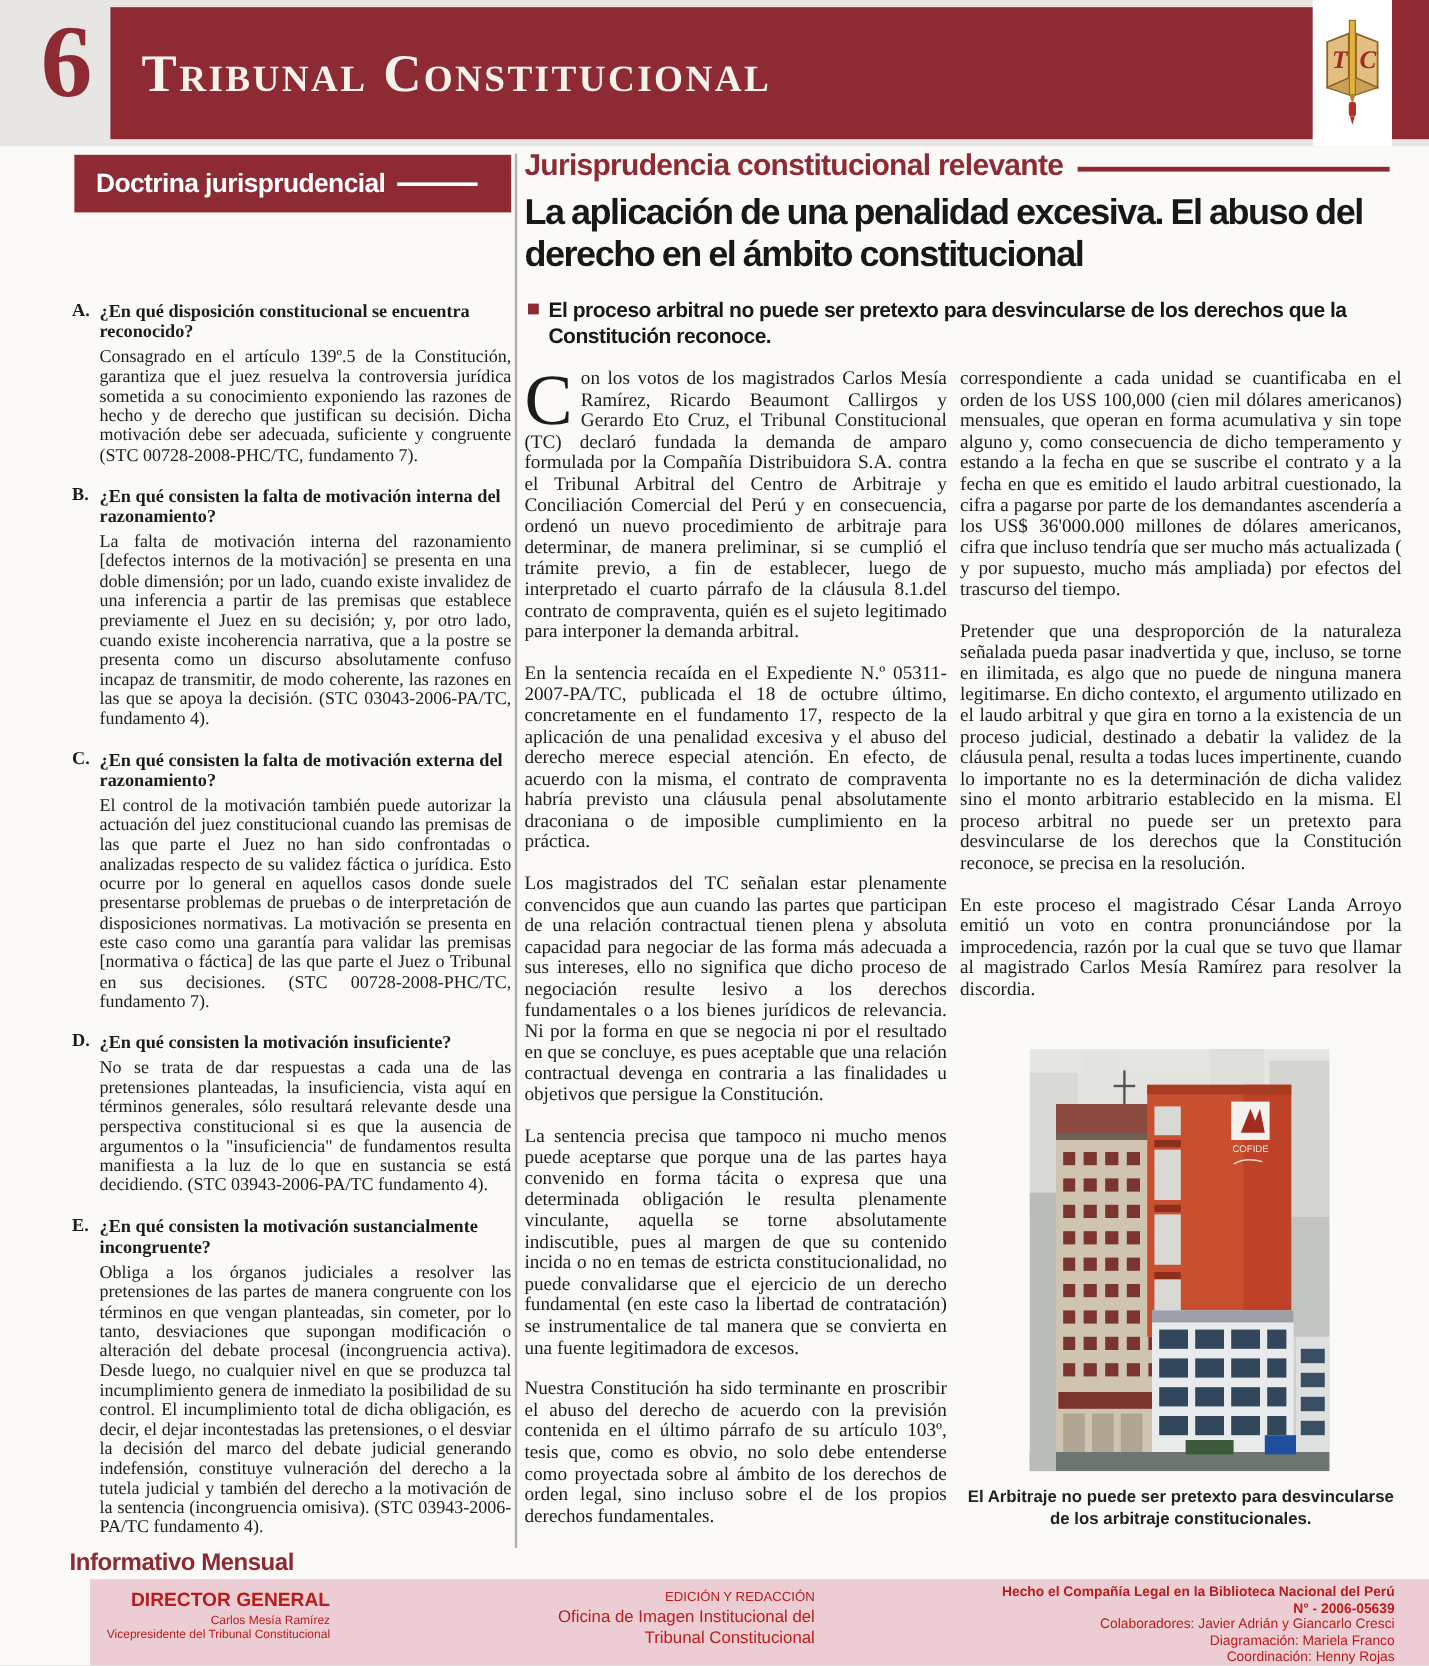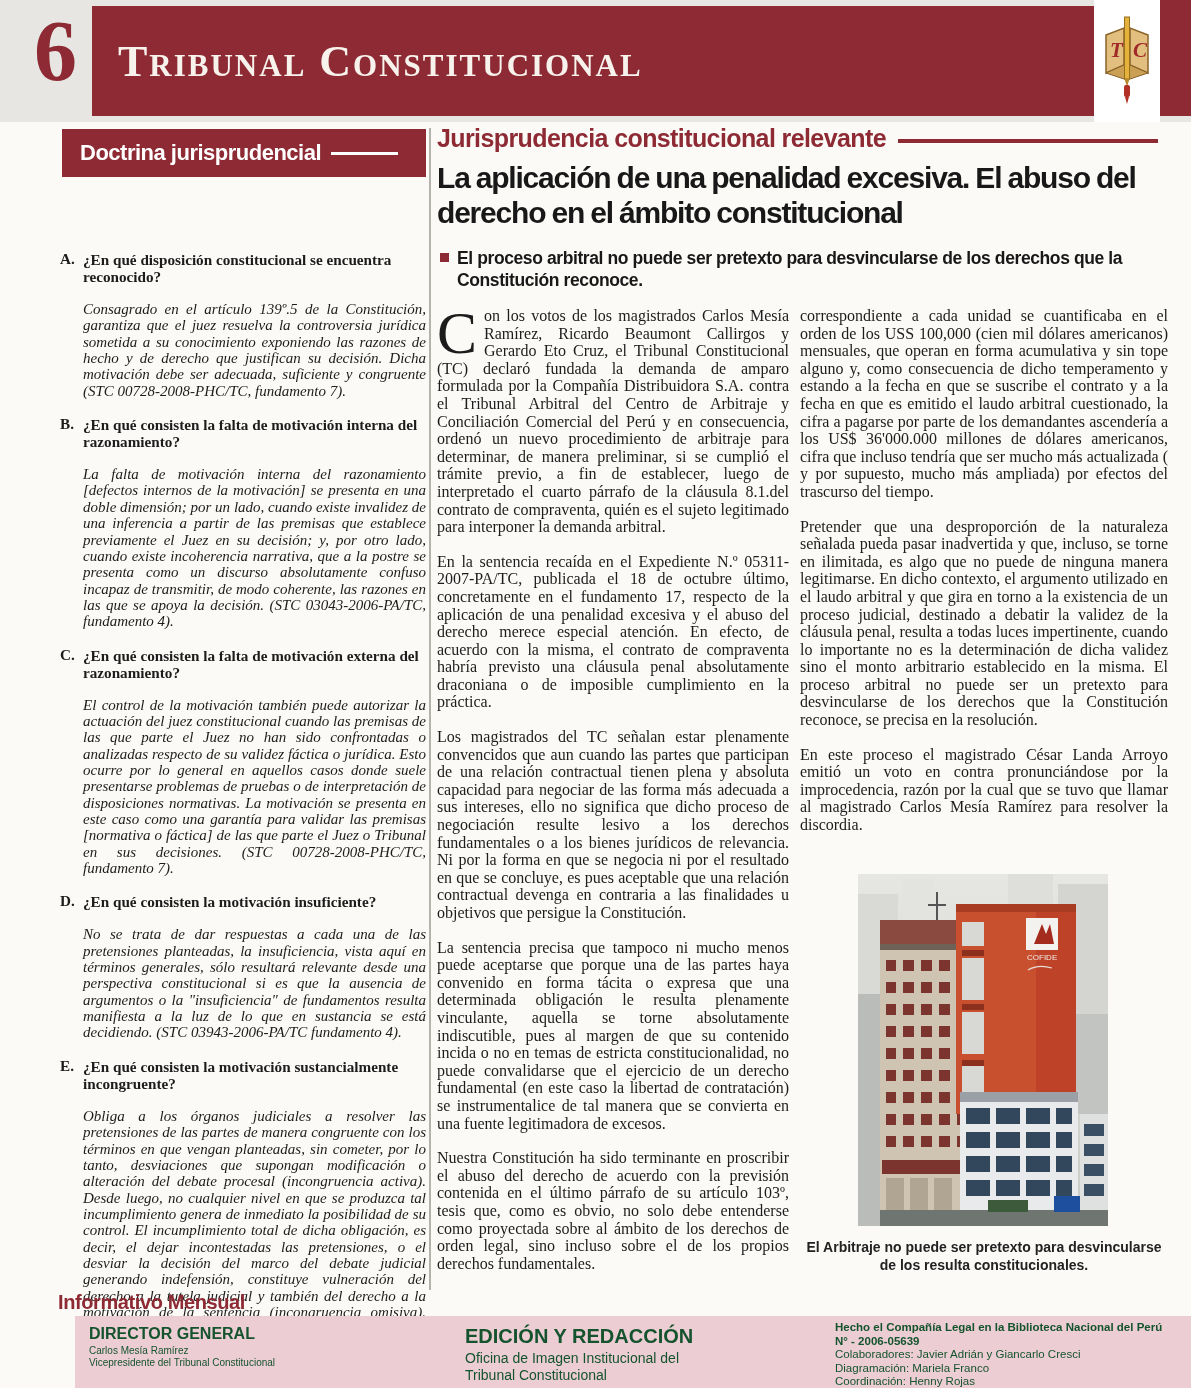--- a/index.html
+++ b/index.html
@@ -25,21 +25,21 @@
                        color:#ffffff;letter-spacing:-0.5px;white-space:nowrap;}
   .doctrina-box .rule{flex:1;height:3px;background:#ffffff;margin-left:10px;}
   .left-article-title{position:absolute;left:80px;top:194px;width:330px;
                       font-family:"Liberation Sans",sans-serif;font-weight:bold;font-size:21px;
                       line-height:1.12;letter-spacing:-0.4px;color:#141414;}
   .qa-list{position:absolute;left:60px;top:251px;width:366px;}
   .qa-item{display:flex;margin-bottom:17px;}
   .qa-letter{flex:0 0 23px;font-weight:bold;font-size:15.2px;line-height:1.1;}
   .qa-body{flex:1;}
   .qa-question{font-weight:bold;font-size:15.2px;line-height:1.12;}
-  .qa-answer{font-size:15px;line-height:1.09;text-align:justify;margin-top:16px;font-style:italic;}
+  .qa-answer{font-size:15px;line-height:1.09;text-align:justify;margin-top:5px;}
   .col-divider{position:absolute;left:429px;top:128px;width:2px;height:1162px;background:#b5b2ac;}
 
   
   .kicker-row{position:absolute;left:437px;top:124px;width:721px;display:flex;align-items:center;}
   .kicker{font-family:"Liberation Sans",sans-serif;font-weight:bold;font-size:25px;
           letter-spacing:-0.6px;color:#8d2a33;white-space:nowrap;}
   .kicker-rule{flex:1;height:4px;background:#8d2a33;margin-left:12px;margin-top:4px;}
   .main-title{position:absolute;left:437px;top:160px;width:725px;
               font-family:"Liberation Sans",sans-serif;font-weight:bold;color:#181818;
               font-size:30px;line-height:1.17;letter-spacing:-1.2px;word-spacing:-1px;}
@@ -58,26 +58,26 @@
   .photo-frame{position:absolute;left:858px;top:874px;width:250px;height:352px;border-radius:15px;}
   .photo-frame svg{display:block;width:100%;height:100%;}
   .photo-caption{position:absolute;left:800px;top:1238px;width:368px;text-align:center;
                  font-family:"Liberation Sans",sans-serif;font-weight:bold;font-size:14px;
                  line-height:1.3;color:#222;}
 
   
   .footer-label{position:absolute;left:58px;top:1291px;font-family:"Liberation Sans",sans-serif;
                 font-weight:bold;font-size:20px;letter-spacing:-0.4px;color:#8d2a33;}
   .footer-band{position:absolute;left:75px;top:1316px;width:1116px;height:72px;background:#eccdd3;}
-  .fcol{position:absolute;top:9px;font-family:"Liberation Sans",sans-serif;color:#14532d;}
+  .fcol{position:absolute;top:9px;font-family:"Liberation Sans",sans-serif;color:#b91c1c;text-align:right;}
   .fcol-1{left:14px;}
   .fcol-1 .f-title{font-weight:bold;font-size:16px;margin-bottom:2px;}
   .fcol-1 .f-line{font-size:10px;line-height:1.2;}
   .fcol-2{left:390px;}
-  .fcol-2 .f-title{font-weight:bold;font-size:20px;margin-bottom:2px;}
+  .fcol-2 .f-title{font-weight:normal;font-size:11px;margin-bottom:2px;margin-left:32px;}
   .fcol-2 .f-line{font-size:14px;line-height:1.2;}
   .fcol-3{left:760px;top:5px;font-size:11.5px;line-height:1.18;}
   .fcol-3 .bold{font-weight:bold;}
 </style>
 </head>
 <body>
 
 <div class="page">
 
   <div class="header-strip"></div>
@@ -265,21 +265,21 @@
           <rect x="226" y="290" width="20" height="12"></rect>
           <rect x="226" y="310" width="20" height="12"></rect>
         </g>
 
       <rect x="0" y="336" width="250" height="16" fill="#6f7570"></rect>
       <rect x="130" y="326" width="40" height="12" fill="#3d5a3a"></rect>
       <rect x="196" y="322" width="26" height="16" fill="#1d4f9e"></rect>
       <rect x="0" y="120" width="22" height="232" fill="#b9bcb8"></rect>
     </svg>
   </div>
-  <div class="photo-caption">El Arbitraje no puede ser pretexto para desvincularse de los resulta constitucionales.</div>
+  <div class="photo-caption">El Arbitraje no puede ser pretexto para desvincularse de los arbitraje constitucionales.</div>
 
   <div class="footer-label">Informativo Mensual</div>
   <div class="footer-band">
     <div class="fcol fcol-1">
       <div class="f-title">DIRECTOR GENERAL</div>
       <div class="f-line">Carlos Mesía Ramírez</div>
       <div class="f-line">Vicepresidente del Tribunal Constitucional</div>
     </div>
     <div class="fcol fcol-2">
       <div class="f-title">EDICIÓN Y REDACCIÓN</div>

